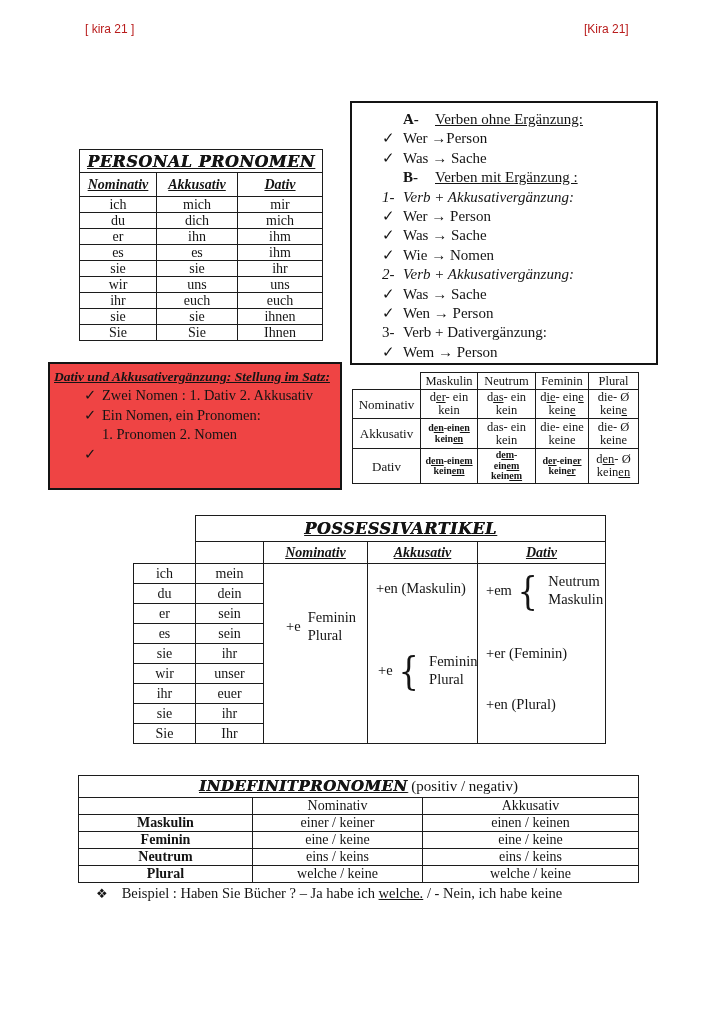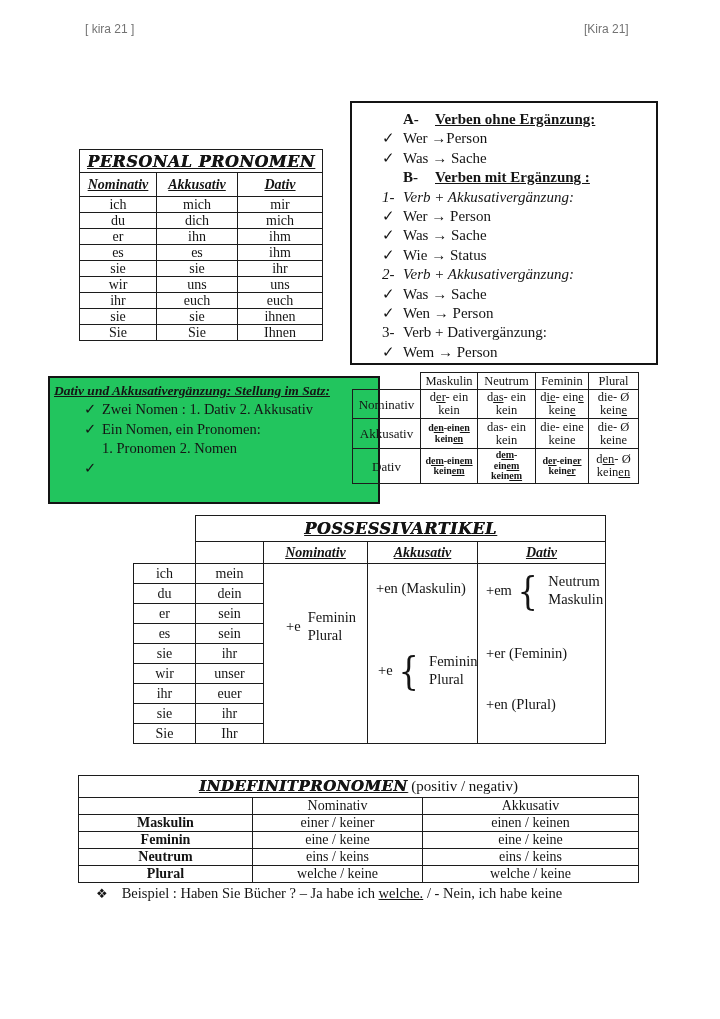--- a/index.html
+++ b/index.html
@@ -2,21 +2,21 @@
 <html><head>
 <meta charset="utf-8">
 <style>
   * { box-sizing: border-box; }
   html,body { margin:0; padding:0; background:#e8e8e8; }
   .page {
     position:relative; width:720px; height:1019px; margin:0 auto;
     background:#ffffff; color:#141414;
     font-family:"Liberation Serif", serif; overflow:hidden;
   }
-  .hdr { position:absolute; top:22px; font-family:"Liberation Sans", sans-serif; font-size:12px; color:#737373; }
+  .hdr { position:absolute; top:22px; font-family:"Liberation Sans", sans-serif; font-size:12px; color:#b91c1c; }
   .hdr-l { left:85px; }
   .hdr-r { left:584px; }
 
   table { border-collapse:collapse; table-layout:fixed; }
   td, th { border:1px solid #1c1c1c; padding:0; text-align:center; vertical-align:middle; font-weight:normal; }
   td.nob { border:none; }
 
   .fancy {
     font-family:"DejaVu Serif", serif; font-weight:bold; font-style:italic;
     text-decoration:underline; letter-spacing:0.5px;
@@ -32,27 +32,27 @@
 
   
   .verbs {
     position:absolute; left:350px; top:101px; width:308px; height:264px;
     border:2px solid #141414; background:#fff; padding-top:7px; font-size:15px;
   }
   .vline { display:flex; align-items:baseline; padding-left:30px; line-height:19.4px; }
   .vline .mk { width:21px; flex:none; }
   .vline.lh { padding-left:51px; }
   .vline.lh .mk { width:32px; font-weight:bold; }
-  .vline.lh .tx { font-weight:bold; text-decoration:underline; }
+  .vline.lh .tx { font-weight:normal; text-decoration:underline; }
   .vline.li .mk, .vline.li .tx { font-style:italic; }
 
   
   .drule {
-    position:absolute; left:48px; top:376px; width:332px; height:128px;
-    border:2px solid #141414; background:#22c55e; padding-top:4px;
+    position:absolute; left:48px; top:362px; width:294px; height:128px;
+    border:2px solid #141414; background:#ef4444; padding-top:4px;
   }
   .drule .dtitle { padding-left:4px; font-size:13.5px; font-weight:bold; font-style:italic; text-decoration:underline; line-height:18px; }
   .dline { display:flex; align-items:baseline; padding-left:34px; font-size:14.5px; line-height:19.5px; }
   .dline .mk { width:18px; flex:none; }
 
   
   .decl { position:absolute; left:352px; top:372px; }
   .decl td { font-size:12.5px; line-height:13px; }
   .decl .hrow td { height:17px; font-size:12.5px; }
   .decl .rlab { font-size:13px; }
@@ -168,21 +168,21 @@
     <div class="vline">
         <span class="mk">✓</span>
         <span class="tx">Wer → Person</span>
       </div>
     <div class="vline">
         <span class="mk">✓</span>
         <span class="tx">Was → Sache</span>
       </div>
     <div class="vline">
         <span class="mk">✓</span>
-        <span class="tx">Wie → Status</span>
+        <span class="tx">Wie → Nomen</span>
       </div>
     <div class="vline li">
         <span class="mk">2-</span>
         <span class="tx">Verb + Akkusativergänzung:</span>
       </div>
     <div class="vline">
         <span class="mk">✓</span>
         <span class="tx">Was → Sache</span>
       </div>
     <div class="vline">

